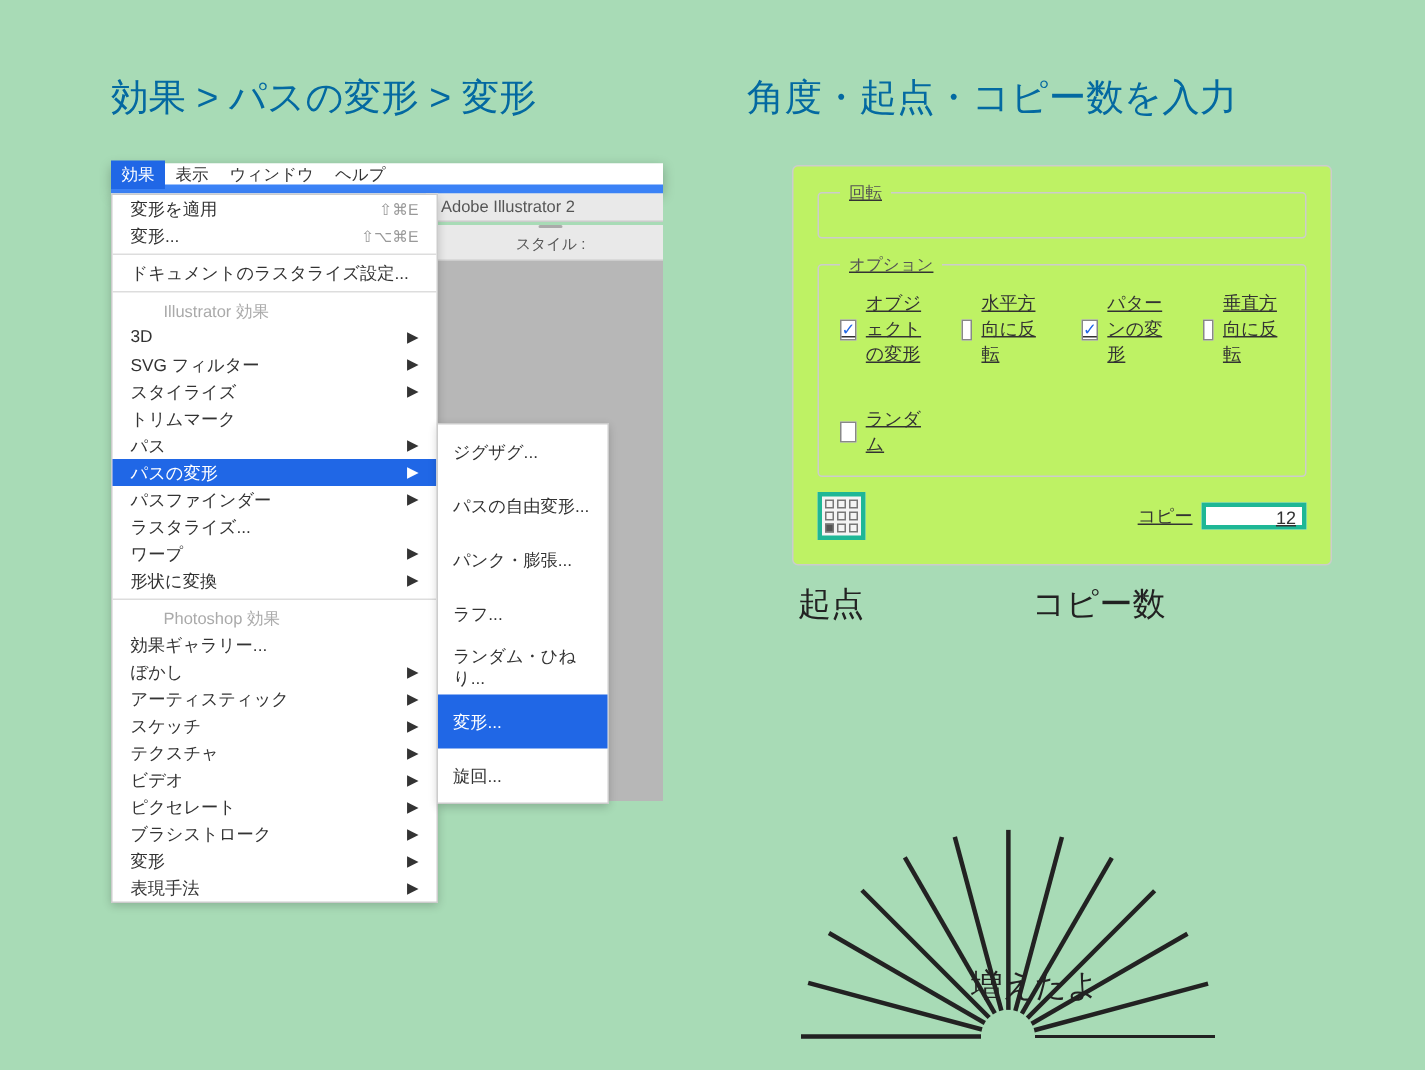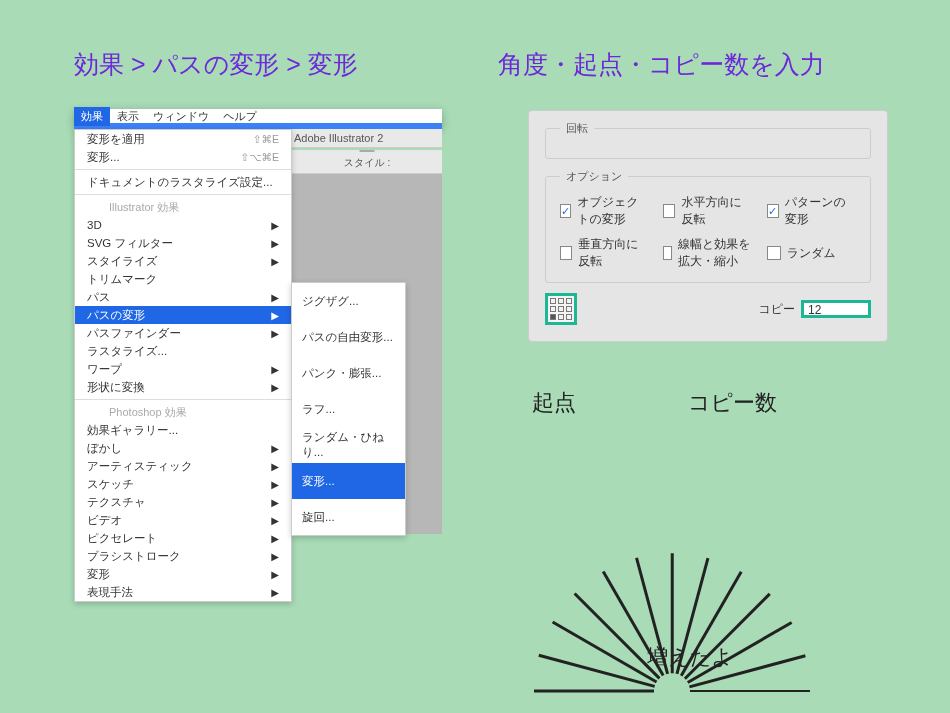--- a/index.html
+++ b/index.html
@@ -7,21 +7,21 @@
   width: 950px;
   height: 713px;
   background: #a8dbb6;
   font-family: "Hiragino Sans", "Meiryo", sans-serif;
   position: relative;
   overflow: hidden;
 }
 .heading {
   position: absolute;
   font-size: 25px;
-  color: #6d28d9;
+  color: #0369a1;
   font-weight: 400;
 }
 .heading.left { left: 74px; top: 48px; }
 .heading.right { left: 498px; top: 48px; }
 
 
 .menu-panel {
   position: absolute;
   left: 74px;
   top: 109px;
@@ -121,26 +121,27 @@
 }
 .submenu .row { padding:18px 10px; height:18px; display:flex; align-items:center; }
 .submenu .row.selected { background:#2067e6; color:#fff; }
 
 
 .dialog {
   position: absolute;
   left: 528px;
   top: 110px;
   width: 360px;
-  background: #e5e5e5;
+  background: #bef264;
   border: 1px solid #ccc;
   border-radius: 4px;
   padding: 10px 16px 16px 16px;
   font-size: 12px;
   color: #333;
+  text-decoration: underline;
 }
 fieldset {
   border: 1px solid #ccc;
   border-radius: 3px;
   padding: 10px 14px 12px 14px;
   margin-bottom: 10px;
 }
 legend { padding: 0 6px; color:#555; font-size:11px; }
 .angle-row { display:flex; align-items:center; gap:8px; }
 .angle-row .dial {
@@ -151,29 +152,29 @@
   content:""; position:absolute; width:12px; height:1px; background:#555;
   top:12px; left:12px; transform-origin:left center; transform:rotate(-15deg);
 }
 .input-box {
   background:#fff; border:1px solid #aaa; padding:1px 5px; font-size:12px;
   min-width: 40px; height: 18px;
 }
 .input-box.hl { border:3px solid #1eb796; padding:0 4px; }
 .angle-label-big { font-size:22px; margin-left:14px; }
 
-.opt-grid { display:grid; grid-template-columns:1fr 1fr 1fr; row-gap:8px; column-gap:14px; }
+.opt-grid { display:grid; grid-template-columns:1fr 1fr 1fr 1fr; row-gap:8px; column-gap:14px;gap:26px; }
 .chk { display:flex; align-items:center; gap:6px; }
 .chk .box {
   width:14px; height:14px; border:1px solid #888; background:#fff; display:flex;
   align-items:center; justify-content:center; font-size:11px; color:#2067e6;
 }
 .chk .box.checked::after { content:"✓"; }
 
-.dialog-bottom { display:flex; align-items:center; gap:10px; margin-top:4px; }
+.dialog-bottom { display:flex; align-items:center; gap:10px; margin-top:4px;text-align:right; }
 .origin-icon {
   width:32px; height:32px; border:3px solid #1eb796; display:grid;
   grid-template-columns:repeat(3,6px); grid-template-rows:repeat(3,6px);
   gap:2px; padding:2px; background:#f4f4f4;
 }
 .origin-icon span { border:1px solid #777; }
 .origin-icon span.sel { background:#555; }
 .copy-row { margin-left:auto; display:flex; align-items:center; gap:6px; }
 
 .sublabel { position:absolute; font-size:22px; color:#222; }
@@ -352,24 +353,20 @@
       <label class="chk">
           <span class="box checked"></span>
           <span>パターンの変形</span>
         </label>
       <label class="chk">
           <span class="box"></span>
           <span>垂直方向に反転</span>
         </label>
       <label class="chk">
           <span class="box"></span>
-          <span>線幅と効果を拡大・縮小</span>
-        </label>
-      <label class="chk">
-          <span class="box"></span>
           <span>ランダム</span>
         </label>
     </div>
   </fieldset>
 
   <div class="dialog-bottom">
     <div class="origin-icon">
       <span></span>
         <span></span>
         <span></span>

